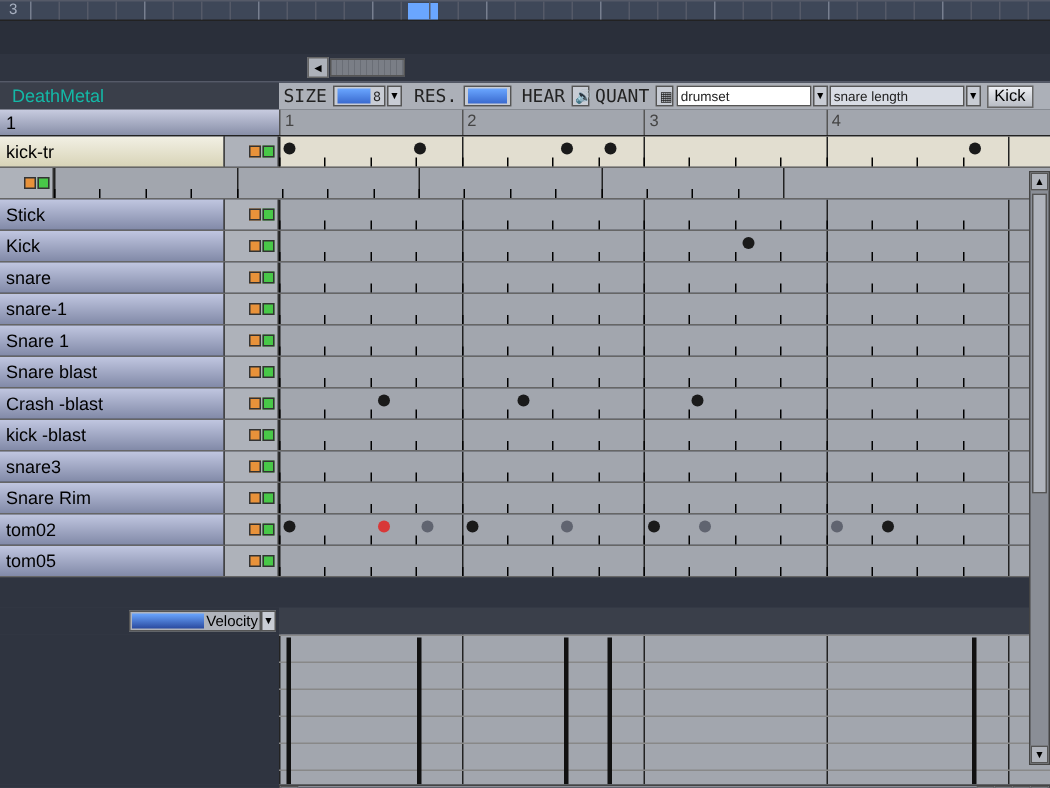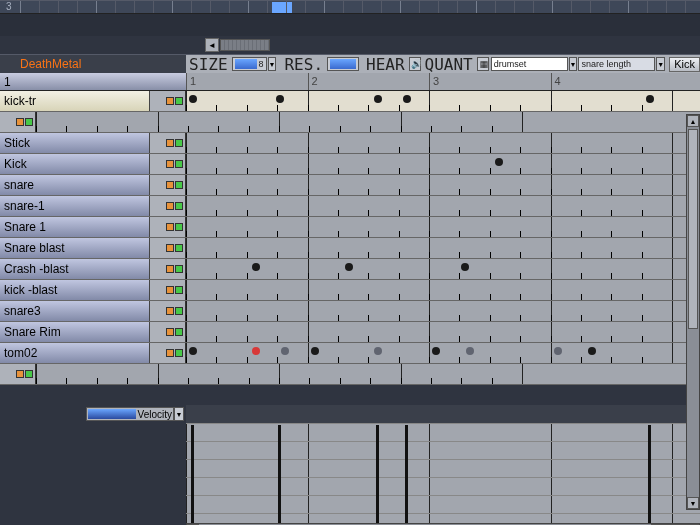--- a/index.html
+++ b/index.html
@@ -7,24 +7,24 @@
   .top-strip { height:55px; background:#2f3440; position:relative; border-bottom:1px solid #555a68;}
   .top-ruler { height:14px; background:#3e4758; border-top:1px solid #555a68; border-bottom:1px solid #222; position:relative;}
   .top-ruler .tick { position:absolute; top:0; width:1px; height:100%; background:#555a68;}
   .top-ruler .major { background:#777f8f;}
   .top-ruler .num { position:absolute; top:0; color:#a8b0c0; font-size:10px; }
   .top-ruler .play-segment { position:absolute; top:1px; height:11px; background:#6aa6ff; }
   .hscroll-mini { height:18px; display:flex; align-items:center; padding-left:205px; background:#2f3440;}
   .mini-btn { width:14px; height:14px; background:#aeb2ba; border:1px solid #666; display:flex; align-items:center; justify-content:center; font-size:8px; margin-right:1px;}
   .mini-track { width:50px; height:12px; background:#7a7e86; border:1px solid #555; background-image:repeating-linear-gradient(90deg,#7a7e86 0 3px,#6a6e76 3px 4px);}
   .hdr-row { height:18px; display:flex; background:#3a3f4a; border-bottom:1px solid #222;}
-  .pattern-name { width:186px; height:18px; background:#3a3f4a; color:#f97316; padding:2px 20px; font-size:12px;}
+  .pattern-name { width:186px; height:18px; background:#3a3f4a; color:#14b8a6; padding:2px 8px; font-size:12px;}
   .hdr-ctrls { flex:1; display:flex; align-items:center; background:#acb0b8; height:18px; overflow:hidden;}
   .ctrl { height:14px; border:1px solid #555; background:#c8ccd4; margin:0 1px; display:flex; align-items:center; font-size:9px; padding:0 2px; color:#222;}
-  .ctrl.lbl { background:#acb0b8; border:none; font-family:monospace; font-size:16px;}
+  .ctrl.lbl { background:#acb0b8; border:none; font-family:monospace; font-size:12px;}
   .ctrl .blue { background:linear-gradient(#6aa6ff,#3a6acf); height:10px; display:inline-block;}
   .dropbtn { width:10px; height:14px; background:#c8ccd4; border:1px solid #555; font-size:7px; display:flex; align-items:center; justify-content:center;}
   .piano-tab { background:linear-gradient(#eef0f4,#b8bcc4); border:1px solid #666; font-size:11px; padding:0 4px; height:15px; display:flex; align-items:center;}
   .num-row { height:18px; display:flex; border-bottom:1px solid #222;}
   .num-left { width:186px; background:linear-gradient(#c8cce0,#888fa8); padding:2px 4px; font-size:12px;}
   .ruler { flex:1; position:relative; background:#a2a6ae; overflow:hidden;}
   .ruler .rt { position:absolute; top:0; bottom:0; width:1px; background:#555;}
   .ruler .rn { position:absolute; top:2px; font-size:11px; color:#444;}
   .drum-rows { }
   .drow { height:21px; display:flex; border-bottom:1px solid #666;}
@@ -552,20 +552,21 @@
         <div class="note faded" style="left: 95.34px;"></div>
         <div class="note" style="left: 124.5px;"></div>
         <div class="note faded" style="left: 187.68px;"></div>
         <div class="note" style="left: 246px;"></div>
         <div class="note faded" style="left: 280.02px;"></div>
         <div class="note faded" style="left: 367.5px;"></div>
         <div class="note" style="left: 401.52px;"></div>
       </div>
     </div>
     <div class="drow">
+      <div class="dname">tom05</div>
       <div class="dctrls">
         <div class="sq o"></div>
         <div class="sq g"></div>
       </div>
       <div class="grid">
         <div class="gbeat" style="left: 0px;"></div>
         <div class="gbeat" style="left: 121.5px;"></div>
         <div class="gbeat" style="left: 243px;"></div>
         <div class="gbeat" style="left: 364.5px;"></div>
         <div class="gbeat" style="left: 486px;"></div>

